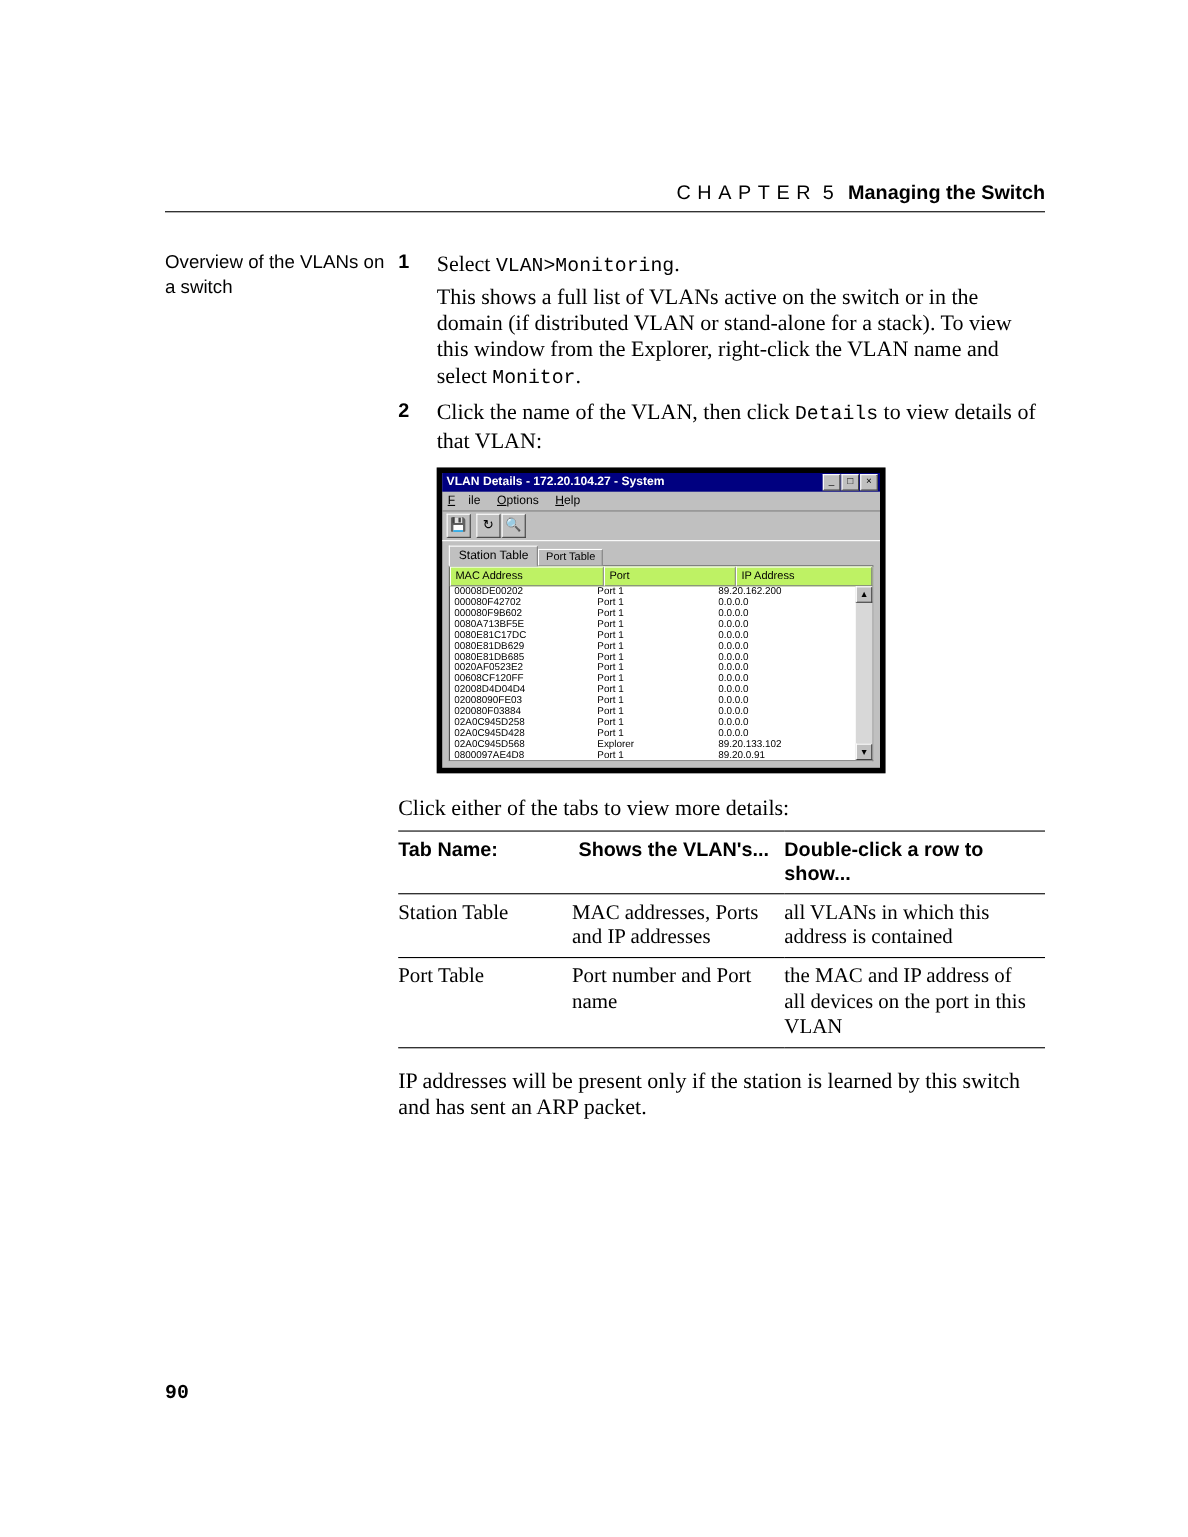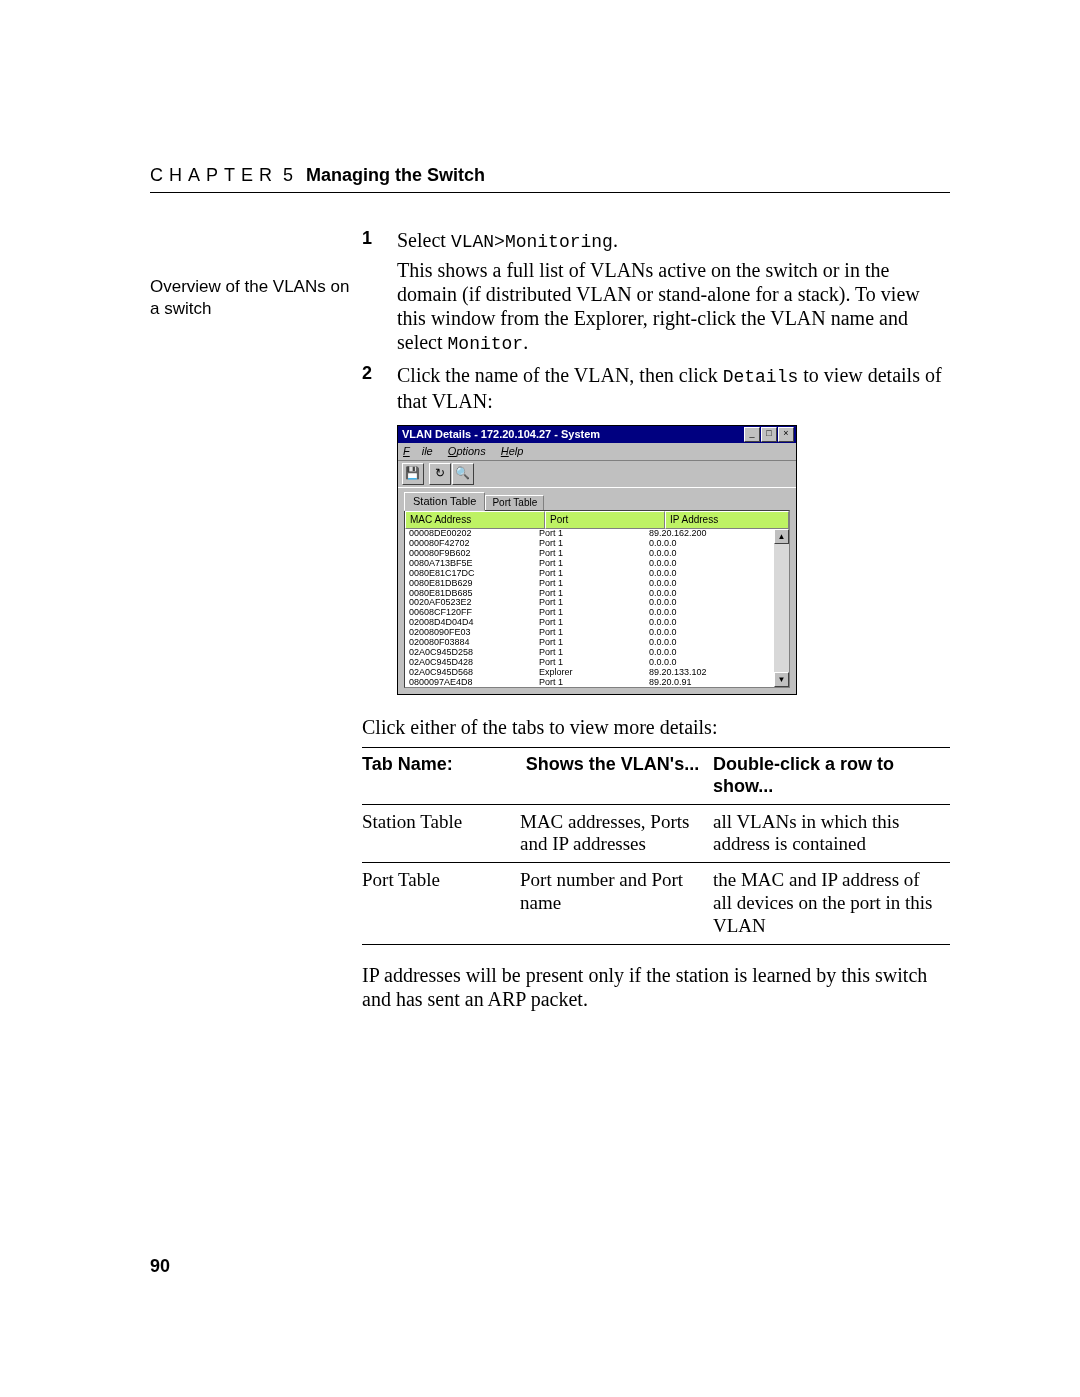--- a/index.html
+++ b/index.html
@@ -16,39 +16,39 @@
     box-sizing: border-box;
     padding: 165px 130px 0 150px;
   }
   .running-head {
     font-family: Arial, Helvetica, sans-serif;
     font-size: 18px;
     border-bottom: 1px solid #000;
     padding-bottom: 6px;
     margin-bottom: 35px;
     letter-spacing: 0;
+    text-align: right;
   }
   .running-head .chapter {
     letter-spacing: 6px;
   }
   .running-head .section {
     font-weight: bold;
     margin-left: 8px;
     letter-spacing: 0;
   }
   .content {
     display: flex;
   }
   .sidebar {
     width: 200px;
     font-family: Arial, Helvetica, sans-serif;
     font-size: 17px;
     line-height: 1.3;
     padding-right: 12px;
-    margin-top: 48px;
   }
   .main {
     flex: 1;
     font-size: 20px;
     line-height: 1.2;
   }
   .main p {
     margin: 0 0 8px 0;
   }
   .steps {
@@ -69,21 +69,21 @@
     font-weight: bold;
     font-size: 18px;
   }
   .mono {
     font-family: "Courier New", Courier, monospace;
     font-size: 18px;
   }
   .window {
     width: 398px;
     margin: 12px 0 20px 35px;
-    border: 1px solid #000000;
+    border: 5px solid #000000;
     font-family: Tahoma, Arial, sans-serif;
     font-size: 10px;
     background: #c0c0c0;
   }
   .titlebar {
     background: #000080;
     color: #fff;
     display: flex;
     align-items: center;
     padding: 1px 2px;
@@ -104,21 +104,20 @@
     margin-left: 1px;
     font-size: 9px;
     line-height: 11px;
     text-align: center;
     color: #000;
     font-family: Arial, sans-serif;
   }
   .menubar {
     padding: 2px 5px;
     font-size: 11px;
-    font-style: italic;
   }
   .menubar span {
     margin-right: 12px;
   }
   .menubar span u {
     text-decoration: underline;
   }
   .toolbar {
     padding: 2px 4px;
     border-top: 1px solid #808080;
@@ -240,21 +239,21 @@
     padding: 6px 8px 6px 0;
     border-bottom: 1px solid #000;
     font-family: "Times New Roman", Times, serif;
   }
   .tab-table .col1 { width: 150px; }
   .tab-table .col2 { width: 185px; text-align: center; }
   .page-number {
     position: absolute;
     left: 150px;
     bottom: 120px;
-    font-family: Liberation Sans, sans-serif;
+    font-family: Liberation Mono, monospace;
     font-weight: bold;
     font-size: 18px;
   }
 </style>
 </head>
 <body>
 
 <div class="page">
   <div class="running-head">
     <span class="chapter">CHAPTER</span>

